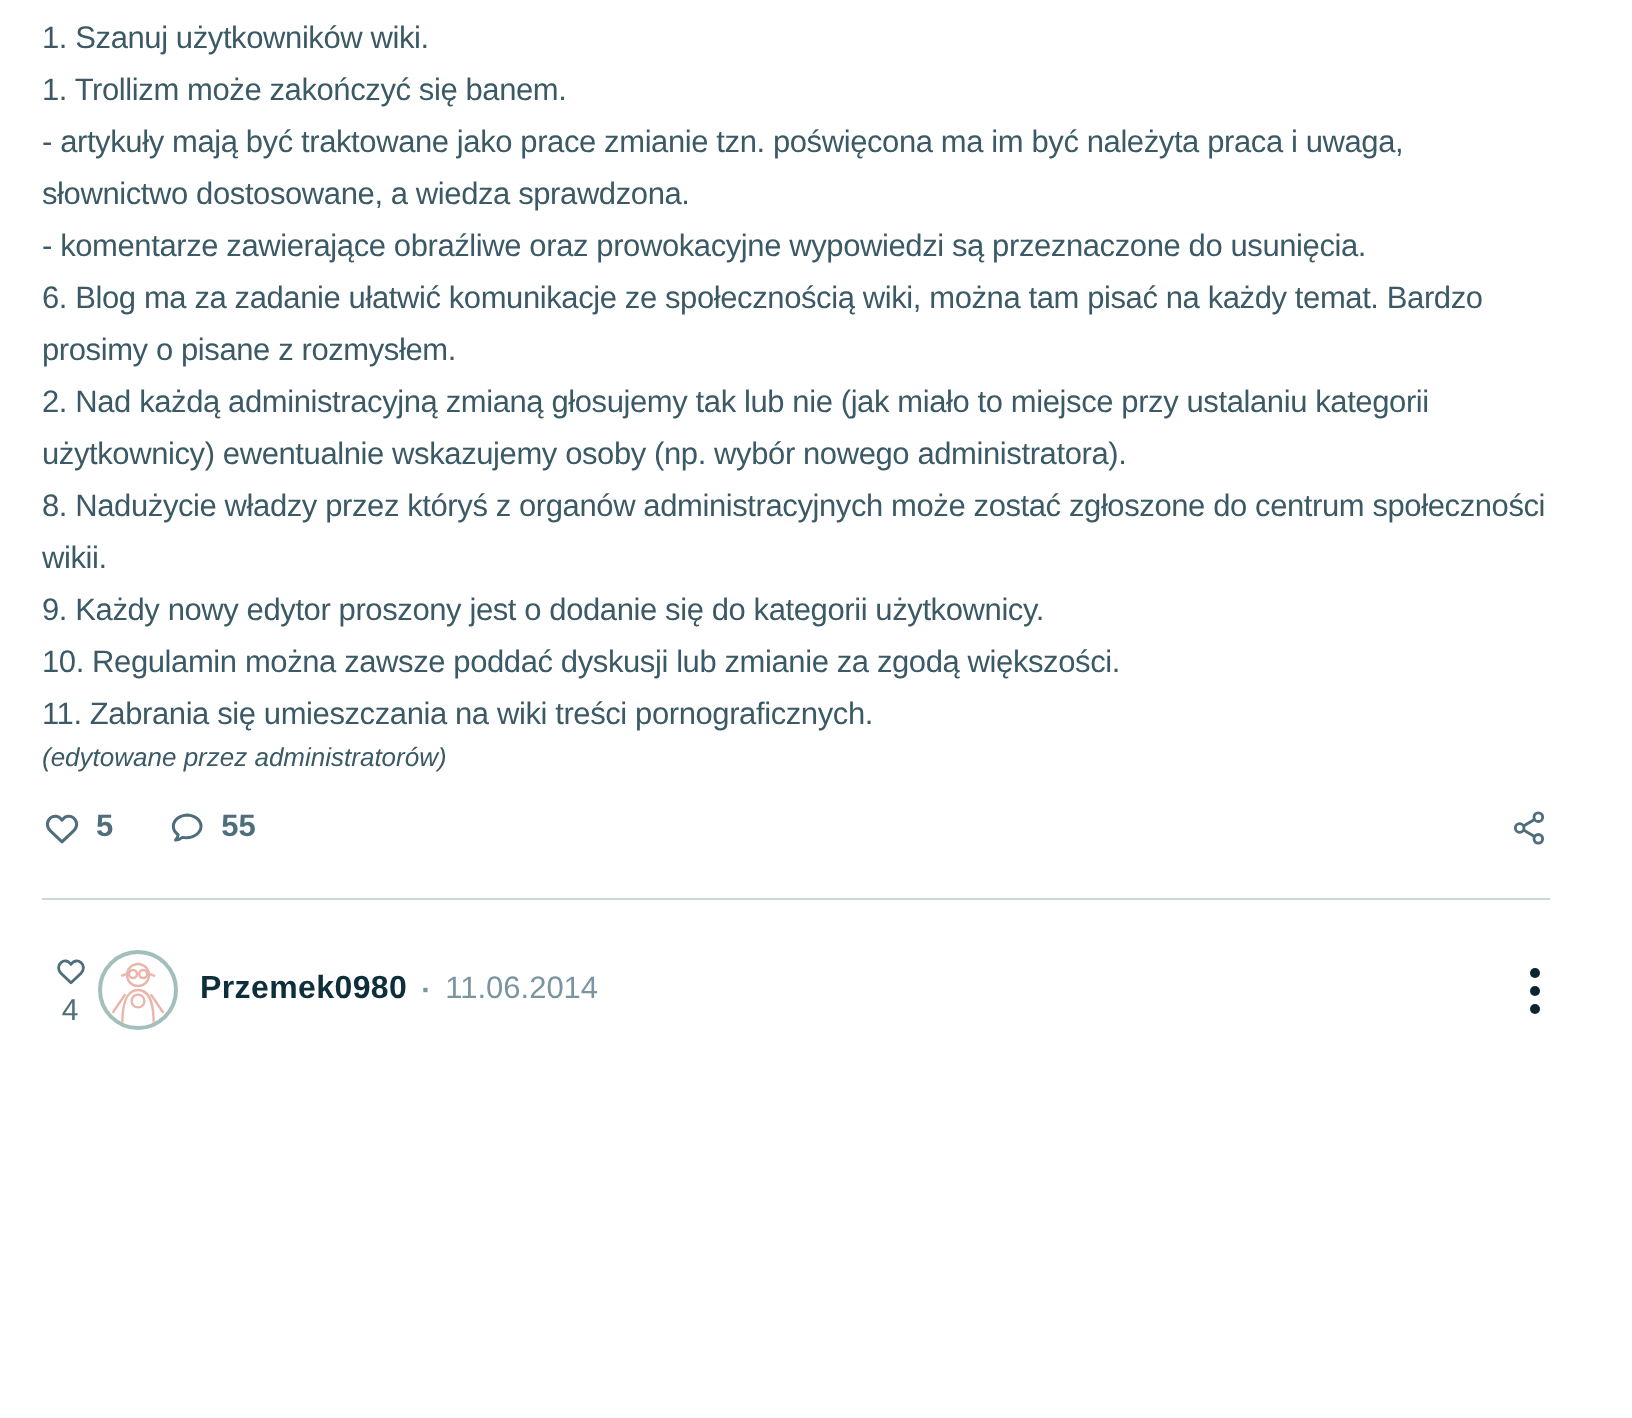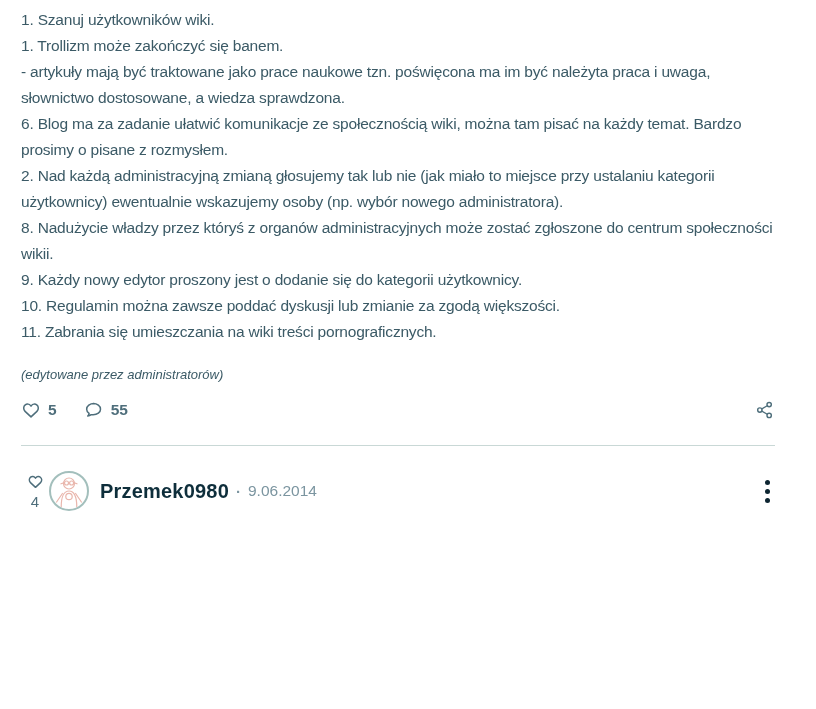--- a/index.html
+++ b/index.html
@@ -12,21 +12,20 @@
     overflow:hidden;
   }
   .post-content p {
     margin:0;
     font-size:15.5px;
     line-height:26px;
     letter-spacing:-0.2px;
     color:#3b5a66;
   }
   .edited-note {
-    margin-top:22px;
     font-style:italic;
     font-size:13px;
     line-height:16px;
     color:#3b5a66;
   }
   .action-bar {
     margin-top:15px;
     height:24px;
     display:flex;
     align-items:center;
@@ -65,21 +64,21 @@
     padding-top:2px;
   }
   .vote-btn { background:none;border:none;padding:0;cursor:pointer;color:#4e6e7b; }
   .vote-count { font-size:15px; line-height:16px; color:#4e6e7b; }
   .comment-body { flex:1; min-width:0; }
   .comment-header { display:flex; align-items:center; }
   .avatar { width:40px; height:40px; border-radius:50%; cursor:pointer; flex:0 0 auto; }
   .username {
     margin-left:11px;
     font-weight:bold;
-    font-size:20px;
+    font-size:16px;
     color:#0e2e3b;
     cursor:pointer;
     letter-spacing:0.2px;
   }
   .meta-sep { margin:0 7px; color:#7b95a0; font-weight:bold; font-size:15px; }
   .timestamp { color:#7b95a0; font-size:15.5px; }
   .kebab {
     margin-left:auto;
     margin-right:3px;
     background:none;border:none;padding:4px 2px;cursor:pointer;
@@ -95,21 +94,22 @@
   }
 </style>
 </head>
 <body>
 
 <div class="page">
 
   <div class="post-content">
     <p>1. Szanuj użytkowników wiki.</p>
     <p>1. Trollizm może zakończyć się banem.</p>
-    <p>- artykuły mają być traktowane jako prace naukowe tzn. poświęcona ma im być należyta praca i uwaga, słownictwo dostosowane, a wiedza sprawdzona.</p>
+    <p>- artykuły mają być traktowane jako prace zmianie tzn. poświęcona ma im być należyta praca i uwaga, słownictwo dostosowane, a wiedza sprawdzona.</p>
+    <p>- komentarze zawierające obraźliwe oraz prowokacyjne wypowiedzi są przeznaczone do usunięcia.</p>
     <p>6. Blog ma za zadanie ułatwić komunikacje ze społecznością wiki, można tam pisać na każdy temat. Bardzo prosimy o pisane z rozmysłem.</p>
     <p>2. Nad każdą administracyjną zmianą głosujemy tak lub nie (jak miało to miejsce przy ustalaniu kategorii użytkownicy) ewentualnie wskazujemy osoby (np. wybór nowego administratora).</p>
     <p>8. Nadużycie władzy przez któryś z organów administracyjnych może zostać zgłoszone do centrum społeczności wikii.</p>
     <p>9. Każdy nowy edytor proszony jest o dodanie się do kategorii użytkownicy.</p>
     <p>10. Regulamin można zawsze poddać dyskusji lub zmianie za zgodą większości.</p>
     <p>11. Zabrania się umieszczania na wiki treści pornograficznych.</p>
   </div>
 
   <div class="edited-note">(edytowane przez administratorów)</div>
 
@@ -173,21 +173,21 @@
               <circle cx="22.6" cy="12" r="2"></circle>
               <path d="M15.5 11.6 12 12.8 M24.6 11.6 28 12.8"></path>
               <path d="M12.2 36c0-10 2.6-16 7.8-16s7.8 6 7.8 16"></path>
               <circle cx="20" cy="25.5" r="3.2"></circle>
               <path d="M13.4 22.5 7.6 31 M26.6 22.5 32.4 31"></path>
             </g>
           </svg>
         </span>
         <span class="username">Przemek0980</span>
         <span class="meta-sep">·</span>
-        <span class="timestamp">9.06.2014</span>
+        <span class="timestamp">11.06.2014</span>
         <button class="kebab">
           <span class="dot"></span>
           <span class="dot"></span>
           <span class="dot"></span>
         </button>
       </div>
       <div class="comment-text">Z tym dodanie to rzeź dowalił.</div>
     </div>
   </div>
 

